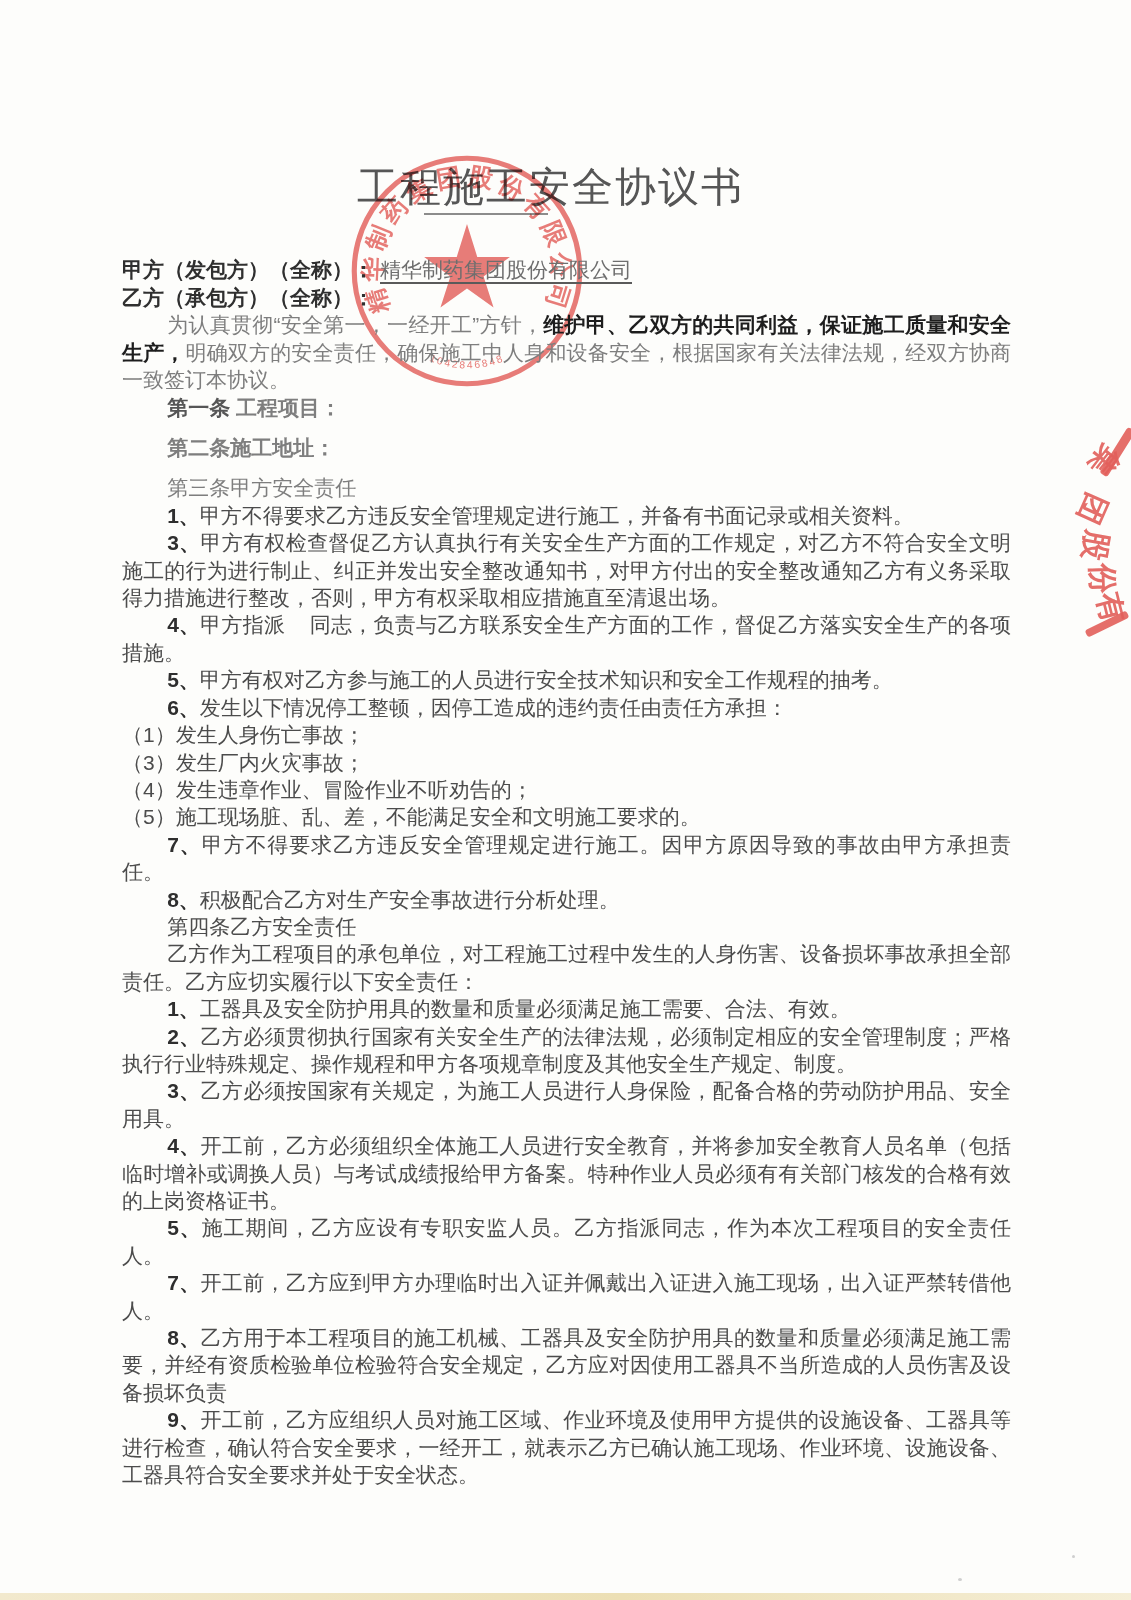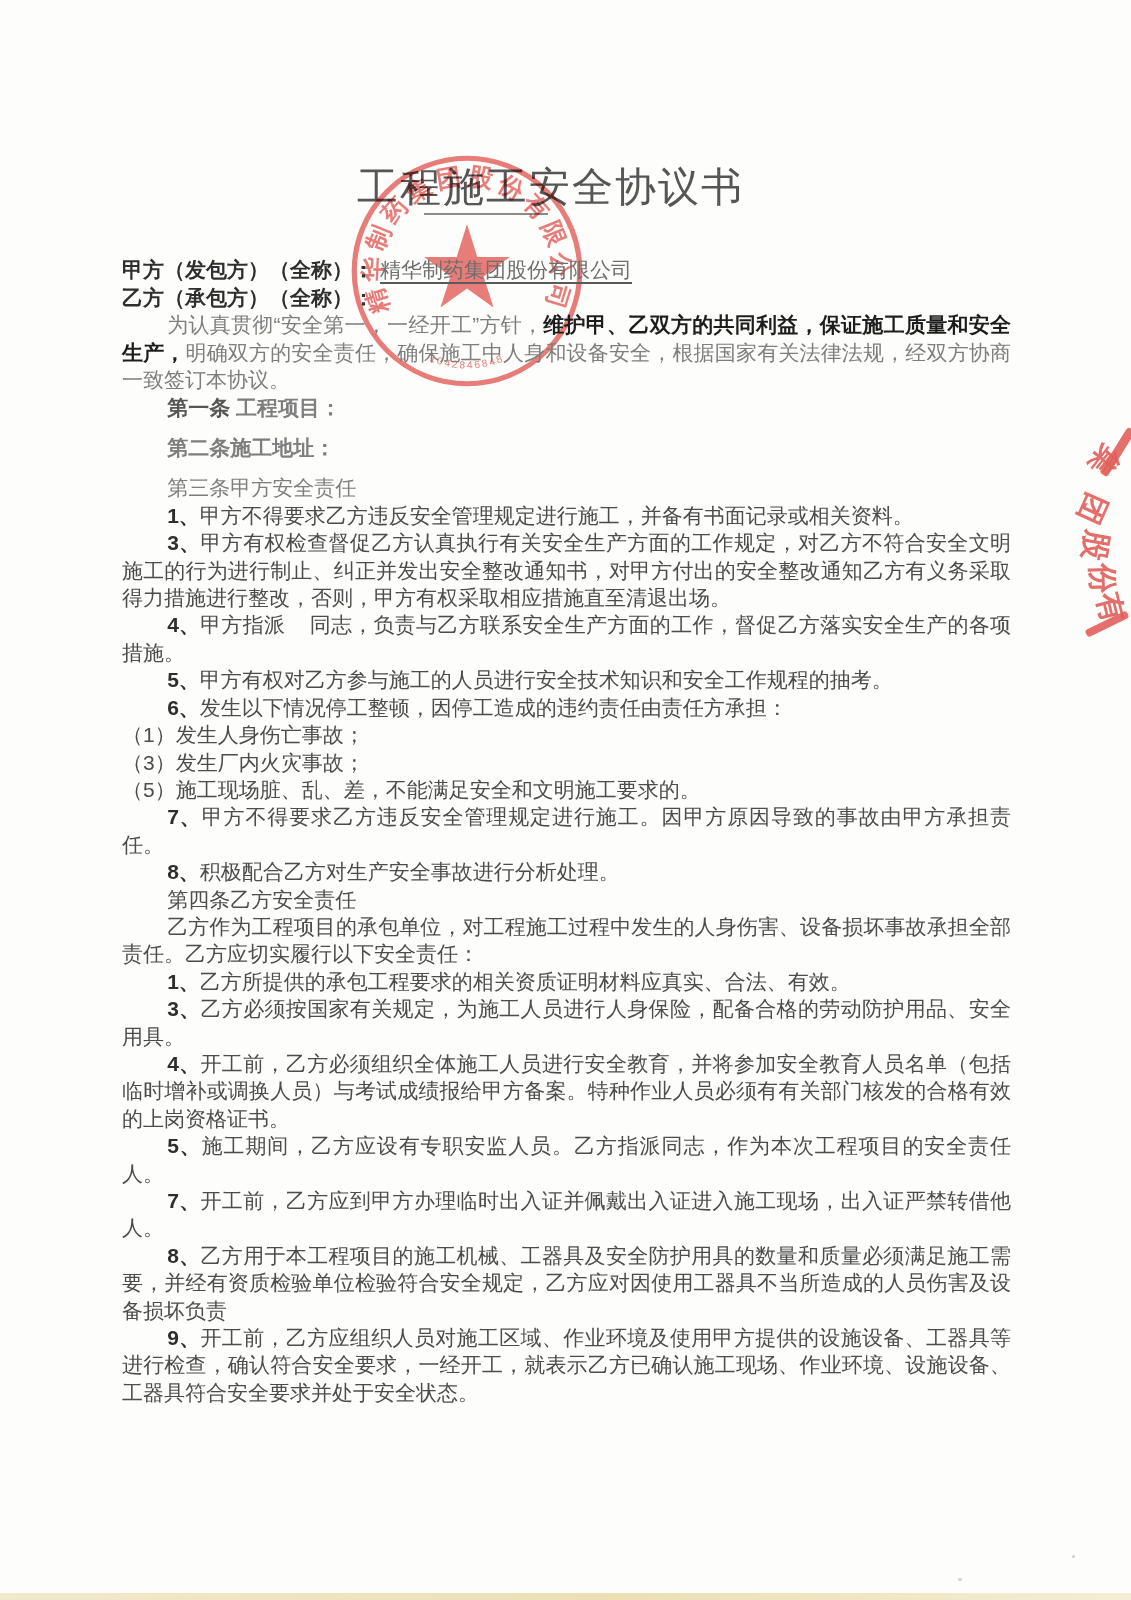--- a/index.html
+++ b/index.html
@@ -100,29 +100,31 @@
   <p class="indent faint">第三条甲方安全责任</p>
 
   <p class="indent"><span class="num">1、</span><span>甲方不得要求乙方违反安全管理规定进行施工，并备有书面记录或相关资料。</span></p>
   <p class="indent"><span class="num">3、</span><span>甲方有权检查督促乙方认真执行有关安全生产方面的工作规定，对乙方不符合安全文明施工的行为进行制止、纠正并发出安全整改通知书，对甲方付出的安全整改通知乙方有义务采取得力措施进行整改，否则，甲方有权采取相应措施直至清退出场。</span></p>
   <p class="indent"><span class="num">4、</span><span>甲方指派&nbsp;&nbsp;&nbsp;&nbsp;同志，负责与乙方联系安全生产方面的工作，督促乙方落实安全生产的各项措施。</span></p>
   <p class="indent"><span class="num">5、</span><span>甲方有权对乙方参与施工的人员进行安全技术知识和安全工作规程的抽考。</span></p>
   <p class="indent"><span class="num">6、</span><span>发生以下情况停工整顿，因停工造成的违约责任由责任方承担：</span></p>
 
   <p>（1）发生人身伤亡事故；</p>
   <p>（3）发生厂内火灾事故；</p>
+  <p>（4）发生违章作业、冒险作业不听劝告的；</p>
   <p>（5）施工现场脏、乱、差，不能满足安全和文明施工要求的。</p>
 
   <p class="indent"><span class="num">7、</span><span>甲方不得要求乙方违反安全管理规定进行施工。因甲方原因导致的事故由甲方承担责任。</span></p>
   <p class="indent"><span class="num">8、</span><span>积极配合乙方对生产安全事故进行分析处理。</span></p>
 
   <p class="indent">第四条乙方安全责任</p>
   <p class="indent">乙方作为工程项目的承包单位，对工程施工过程中发生的人身伤害、设备损坏事故承担全部责任。乙方应切实履行以下安全责任：</p>
 
-  <p class="indent"><span class="num">1、</span><span>乙方所提供的承包工程要求的相关资质证明材料应真实、合法、有效。</span></p>
+  <p class="indent"><span class="num">1、</span><span>工器具及安全防护用具的数量和质量必须满足施工需要、合法、有效。</span></p>
+  <p class="indent"><span class="num">2、</span><span>乙方必须贯彻执行国家有关安全生产的法律法规，必须制定相应的安全管理制度；严格执行行业特殊规定、操作规程和甲方各项规章制度及其他安全生产规定、制度。</span></p>
   <p class="indent"><span class="num">3、</span><span>乙方必须按国家有关规定，为施工人员进行人身保险，配备合格的劳动防护用品、安全用具。</span></p>
   <p class="indent"><span class="num">4、</span><span>开工前，乙方必须组织全体施工人员进行安全教育，并将参加安全教育人员名单（包括临时增补或调换人员）与考试成绩报给甲方备案。特种作业人员必须有有关部门核发的合格有效的上岗资格证书。</span></p>
   <p class="indent"><span class="num">5、</span><span>施工期间，乙方应设有专职安监人员。乙方指派同志，作为本次工程项目的安全责任人。</span></p>
   <p class="indent"><span class="num">7、</span><span>开工前，乙方应到甲方办理临时出入证并佩戴出入证进入施工现场，出入证严禁转借他人。</span></p>
   <p class="indent"><span class="num">8、</span><span>乙方用于本工程项目的施工机械、工器具及安全防护用具的数量和质量必须满足施工需要，并经有资质检验单位检验符合安全规定，乙方应对因使用工器具不当所造成的人员伤害及设备损坏负责</span></p>
   <p class="indent"><span class="num">9、</span><span>开工前，乙方应组织人员对施工区域、作业环境及使用甲方提供的设施设备、工器具等进行检查，确认符合安全要求，一经开工，就表示乙方已确认施工现场、作业环境、设施设备、工器具符合安全要求并处于安全状态。</span></p>
 
 </div>
 
 <div class="bottom-strip"></div>

